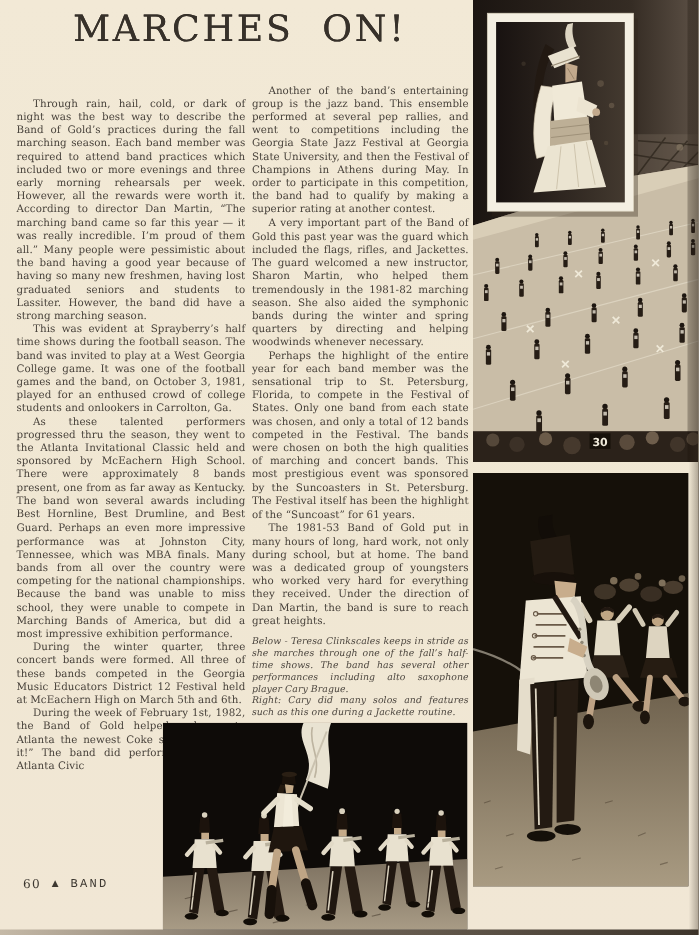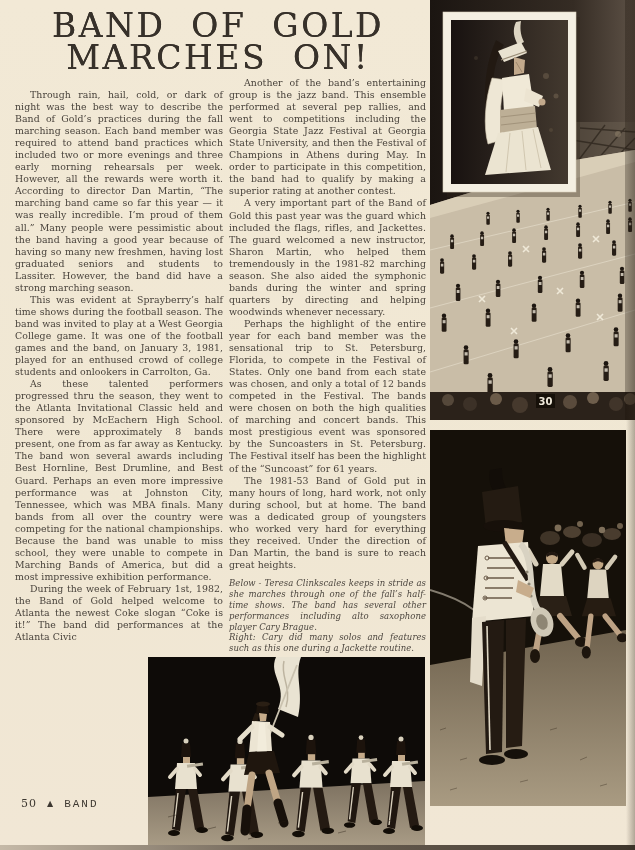--- a/index.html
+++ b/index.html
@@ -32,28 +32,28 @@
     background:linear-gradient(90deg,rgba(96,80,62,.30),rgba(52,40,28,.65) 40%,rgba(30,22,14,.85));}
   .right-curl{position:absolute;right:0;top:0;width:9px;height:850px;
     background:linear-gradient(90deg,rgba(0,0,0,0),rgba(54,44,34,.35));pointer-events:none;}
 </style>
 </head>
 <body>
 
 <div class="page">
 
   <header class="title">
-    <div class="title-line">BAND OF GOLD</div>
     <div class="title-line">MARCHES ON!</div>
   </header>
 
   <section class="col col1">
     <p>Through rain, hail, cold, or dark of night was the best way to describe the Band of Gold’s practices during the fall marching season. Each band member was required to attend band practices which included two or more evenings and three early morning rehearsals per week. However, all the rewards were worth it. According to director Dan Martin, “The marching band came so far this year — it was really incredible. I’m proud of them all.” Many people were pessimistic about the band having a good year because of having so many new freshmen, having lost graduated seniors and students to Lassiter. However, the band did have a strong marching season.</p>
-    <p>This was evident at Sprayberry’s half time shows during the football season. The band was invited to play at a West Georgia College game. It was one of the football games and the band, on January 3, 1981, played for an enthused crowd of college students and onlookers in Carrolton, Ga.</p>
+    <p>This was evident at Sprayberry’s half time shows during the football season. The band was invited to play at a West Georgia College game. It was one of the football games and the band, on October 3, 1981, played for an enthused crowd of college students and onlookers in Carrolton, Ga.</p>
     <p>As these talented performers progressed thru the season, they went to the Atlanta Invitational Classic held and sponsored by McEachern High School. There were approximately 8 bands present, one from as far away as Kentucky. The band won several awards including Best Hornline, Best Drumline, and Best Guard. Perhaps an even more impressive performance was at Johnston City, Tennessee, which was MBA finals. Many bands from all over the country were competing for the national championships. Because the band was unable to miss school, they were unable to compete in Marching Bands of America, but did a most impressive exhibition performance.</p>
+    <p>During the winter quarter, three concert bands were formed. All three of these bands competed in the Georgia Music Educators District 12 Festival held at McEachern High on March 5th and 6th.</p>
     <p>During the week of February 1st, 1982, the Band of Gold helped welcome to Atlanta the newest Coke slogan “Coke is it!” The band did performances at the Atlanta Civic</p>
   </section>
 
   <section class="col col2">
     <p>Another of the band’s entertaining group is the jazz band. This ensemble performed at several pep rallies, and went to competitions including the Georgia State Jazz Festival at Georgia State University, and then the Festival of Champions in Athens during May. In order to participate in this competition, the band had to qualify by making a superior rating at another contest.</p>
     <p>A very important part of the Band of Gold this past year was the guard which included the flags, rifles, and Jackettes. The guard welcomed a new instructor, Sharon Martin, who helped them tremendously in the 1981-82 marching season. She also aided the symphonic bands during the winter and spring quarters by directing and helping woodwinds whenever necessary.</p>
     <p>Perhaps the highlight of the entire year for each band member was the sensational trip to St. Petersburg, Florida, to compete in the Festival of States. Only one band from each state was chosen, and only a total of 12 bands competed in the Festival. The bands were chosen on both the high qualities of marching and concert bands. This most prestigious event was sponsored by the Suncoasters in St. Petersburg. The Festival itself has been the highlight of the “Suncoast” for 61 years.</p>
     <p>The 1981-53 Band of Gold put in many hours of long, hard work, not only during school, but at home. The band was a dedicated group of youngsters who worked very hard for everything they received. Under the direction of Dan Martin, the band is sure to reach great heights.</p>
     <p class="cap cap-first">Below - Teresa Clinkscales keeps in stride as she marches through one of the fall’s half-time shows. The band has several other performances including alto saxophone player Cary Brague.</p>
     <p class="cap">Right: Cary did many solos and features such as this one during a Jackette routine.</p>
@@ -319,20 +319,20 @@
         <path d="M-13,58 L-15,80" stroke="#17100a" stroke-width="9" stroke-linecap="round"></path>
         <path d="M18,52 L24,72" stroke="#17100a" stroke-width="9" stroke-linecap="round"></path>
       </g>
       <g stroke="rgba(35,26,16,.4)" stroke-width="1">
         <path d="M20,160 l8,-2 M60,172 l8,-2 M130,166 l8,-2 M190,176 l8,-2 M240,164 l8,-2 M100,182 l8,-2"></path>
       </g>
     </svg>
   </figure>
 
   <footer class="folio">
-    <span class="num">50</span>
+    <span class="num">60</span>
     <span class="tri">▲</span>
     <span class="sec">BAND</span>
   </footer>
 
   <div class="bottom-edge"></div>
   <div class="right-curl"></div>
 </div>
 
 </body></html>

